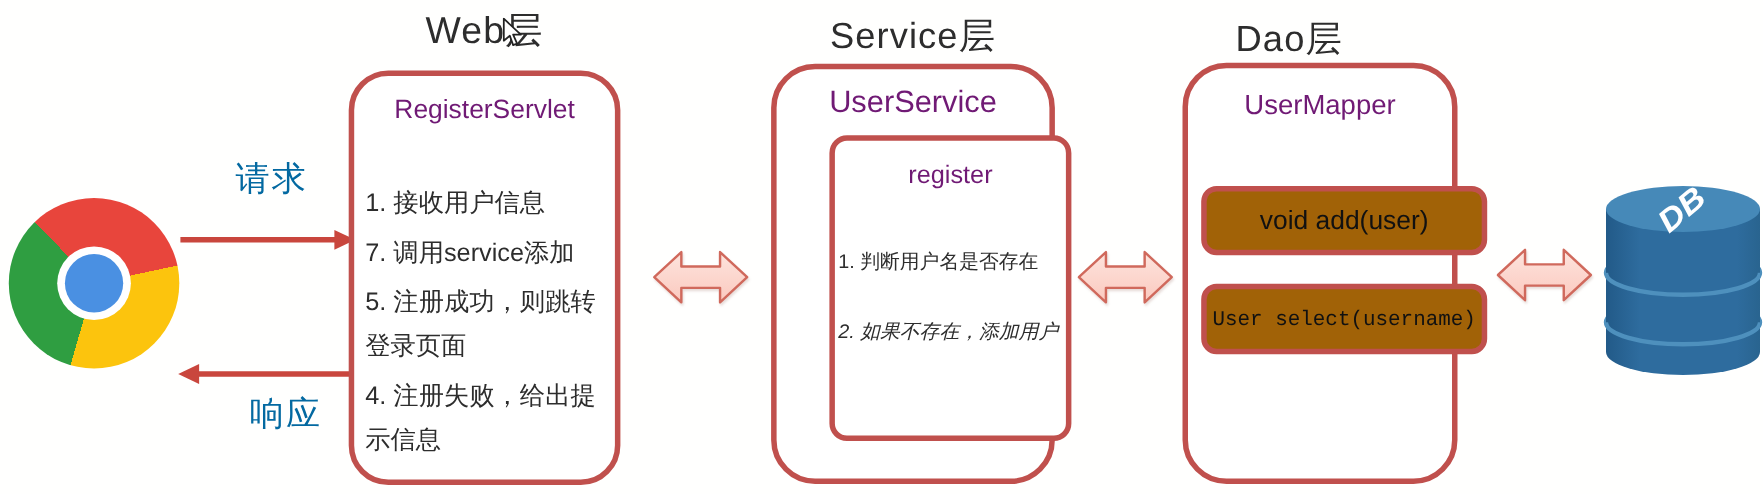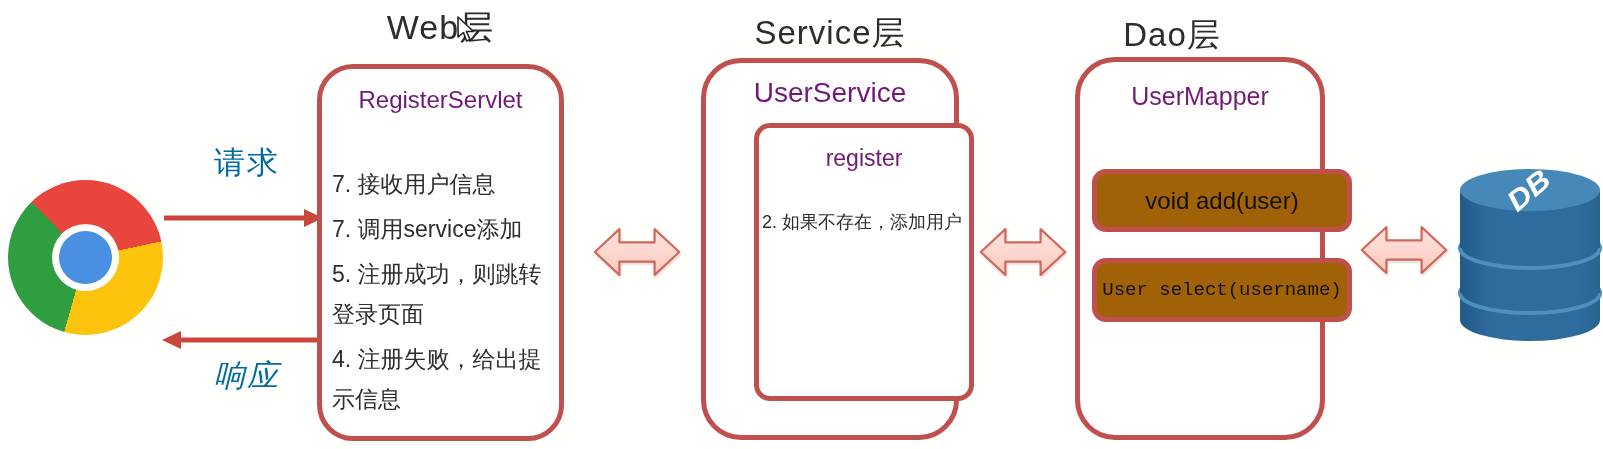--- a/index.html
+++ b/index.html
@@ -31,39 +31,39 @@
   .dao-box .box-heading{margin-top:20px;font-size:25px;}
 
   .web-steps{margin-top:50px;padding:0 4px 0 10px;font-size:23px;line-height:40px;}
   .web-steps .step{margin-bottom:5px;}
 
   .inner-box{position:absolute;box-sizing:border-box;border:5px solid var(--box-border);
              border-radius:16px;left:16px;top:60px;width:220px;height:278px;background:#fff;margin-left:32px;}
   .inner-box .box-heading{margin-top:17px;font-size:23px;}
   .svc-steps{padding:0 3px;font-size:18px;line-height:26px;}
   .svc-steps .step1{margin-top:53px;}
-  .svc-steps .step2{margin-top:37px;}
+  .svc-steps .step2{margin-top:37px;font-style:italic;}
 
   .method-box{position:absolute;box-sizing:border-box;border:5px solid var(--box-border);
               border-radius:14px;left:12px;width:260px;background:#a16207;
               display:flex;align-items:center;justify-content:center;color:#111;}
   .method-1{top:107px;height:63px;font-size:24px;}
   .method-2{top:196px;height:64px;font-size:19px;font-family:Liberation Mono, monospace;}
 
   .chrome{position:absolute;left:8px;top:180px;width:155px;height:155px;border-radius:50%;
           background:conic-gradient(#e8453c 0deg 78deg,#fcc40d 78deg 196deg,#2f9e41 196deg 316deg,#e8453c 316deg 360deg);}
   .chrome .hub{position:absolute;left:50%;top:50%;width:67px;height:67px;margin:-33.5px 0 0 -33.5px;
                border-radius:50%;background:#fff;}
   .chrome .hub-blue{position:absolute;left:50%;top:50%;width:53px;height:53px;margin:-26.5px 0 0 -26.5px;
                border-radius:50%;background:#4a90e2;}
 
   .plain-arrows{position:absolute;left:158px;top:206px;}
   .flow-label{position:absolute;font-size:31px;color:#0369a1;letter-spacing:2px;}
   .lbl-request{left:214px;top:142px;}
-  .lbl-response{left:214px;top:355px;font-style:italic;}
+  .lbl-response{left:227px;top:355px;}
 
   .double-arrow{position:absolute;width:88px;height:58px;filter:drop-shadow(1px 2px 1px rgba(120,60,50,.18));}
   .da-1{left:593px;top:223px;}
   .da-2{left:979px;top:223px;}
   .da-3{left:1360px;top:221px;}
 
   .db{position:absolute;left:1457px;top:147px;}
   .cursor{position:absolute;left:455px;top:16px;}
 </style>
 </head>
@@ -93,21 +93,21 @@
   <div class="layer-title t-service">Service层</div>
   <div class="layer-title t-dao">Dao层</div>
 
   <svg class="cursor" width="24" height="28" viewBox="0 0 24 28">
     <path d="M3,1 L3,21 L8.5,16.5 L11.5,25 L15,23.5 L11.5,15.5 L18.5,15.5 Z" fill="#fff" stroke="#222" stroke-width="1.6" stroke-linejoin="round"></path>
   </svg>
 
   <div class="big-box web-box">
     <div class="box-heading">RegisterServlet</div>
     <div class="web-steps">
-      <div class="step">7. 接收用户信息</div>
+      <div class="step">1. 接收用户信息</div>
       <div class="step">7. 调用service添加</div>
       <div class="step">5. 注册成功，则跳转登录页面</div>
       <div class="step">4. 注册失败，给出提示信息</div>
     </div>
   </div>
 
   <svg class="double-arrow da-1" viewBox="0 0 100 64">
     <defs>
       <linearGradient id="dag1" x1="0" y1="0" x2="0" y2="1">
         <stop offset="0" stop-color="var(--double-arrow-fill-light)"></stop>
@@ -115,20 +115,21 @@
       </linearGradient>
     </defs>
     <polygon points="2,32 30,6 30,21 70,21 70,6 98,32 70,58 70,43 30,43 30,58" fill="url(#dag1)" stroke="var(--double-arrow-border)" stroke-width="2.5" stroke-linejoin="round"></polygon>
   </svg>
 
   <div class="big-box service-box">
     <div class="box-heading">UserService</div>
     <div class="inner-box">
       <div class="box-heading">register</div>
       <div class="svc-steps">
+        <div class="step1">1. 判断用户名是否存在</div>
         <div class="step2">2. 如果不存在，添加用户</div>
       </div>
     </div>
   </div>
 
   <svg class="double-arrow da-2" viewBox="0 0 100 64">
     <polygon points="2,32 30,6 30,21 70,21 70,6 98,32 70,58 70,43 30,43 30,58" fill="url(#dag1)" stroke="var(--double-arrow-border)" stroke-width="2.5" stroke-linejoin="round"></polygon>
   </svg>
 
   <div class="big-box dao-box">

